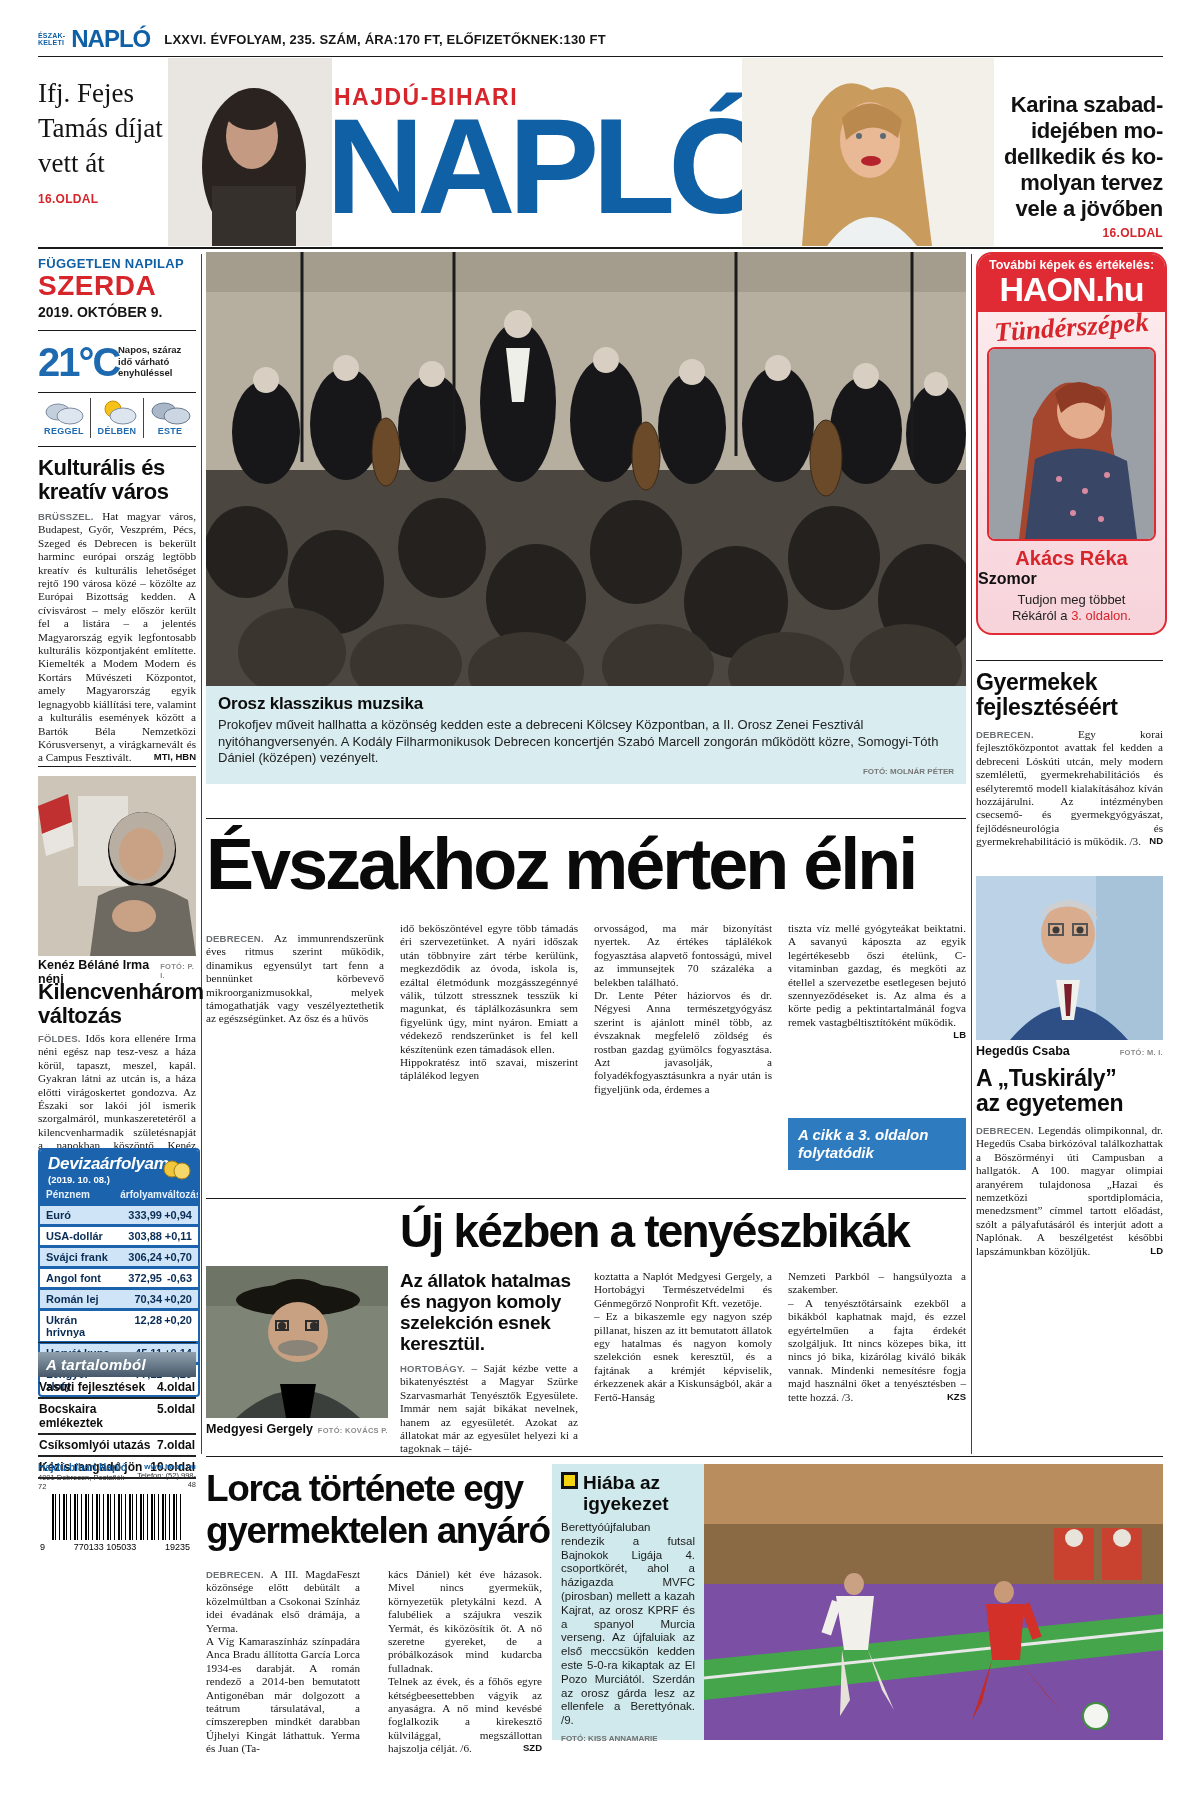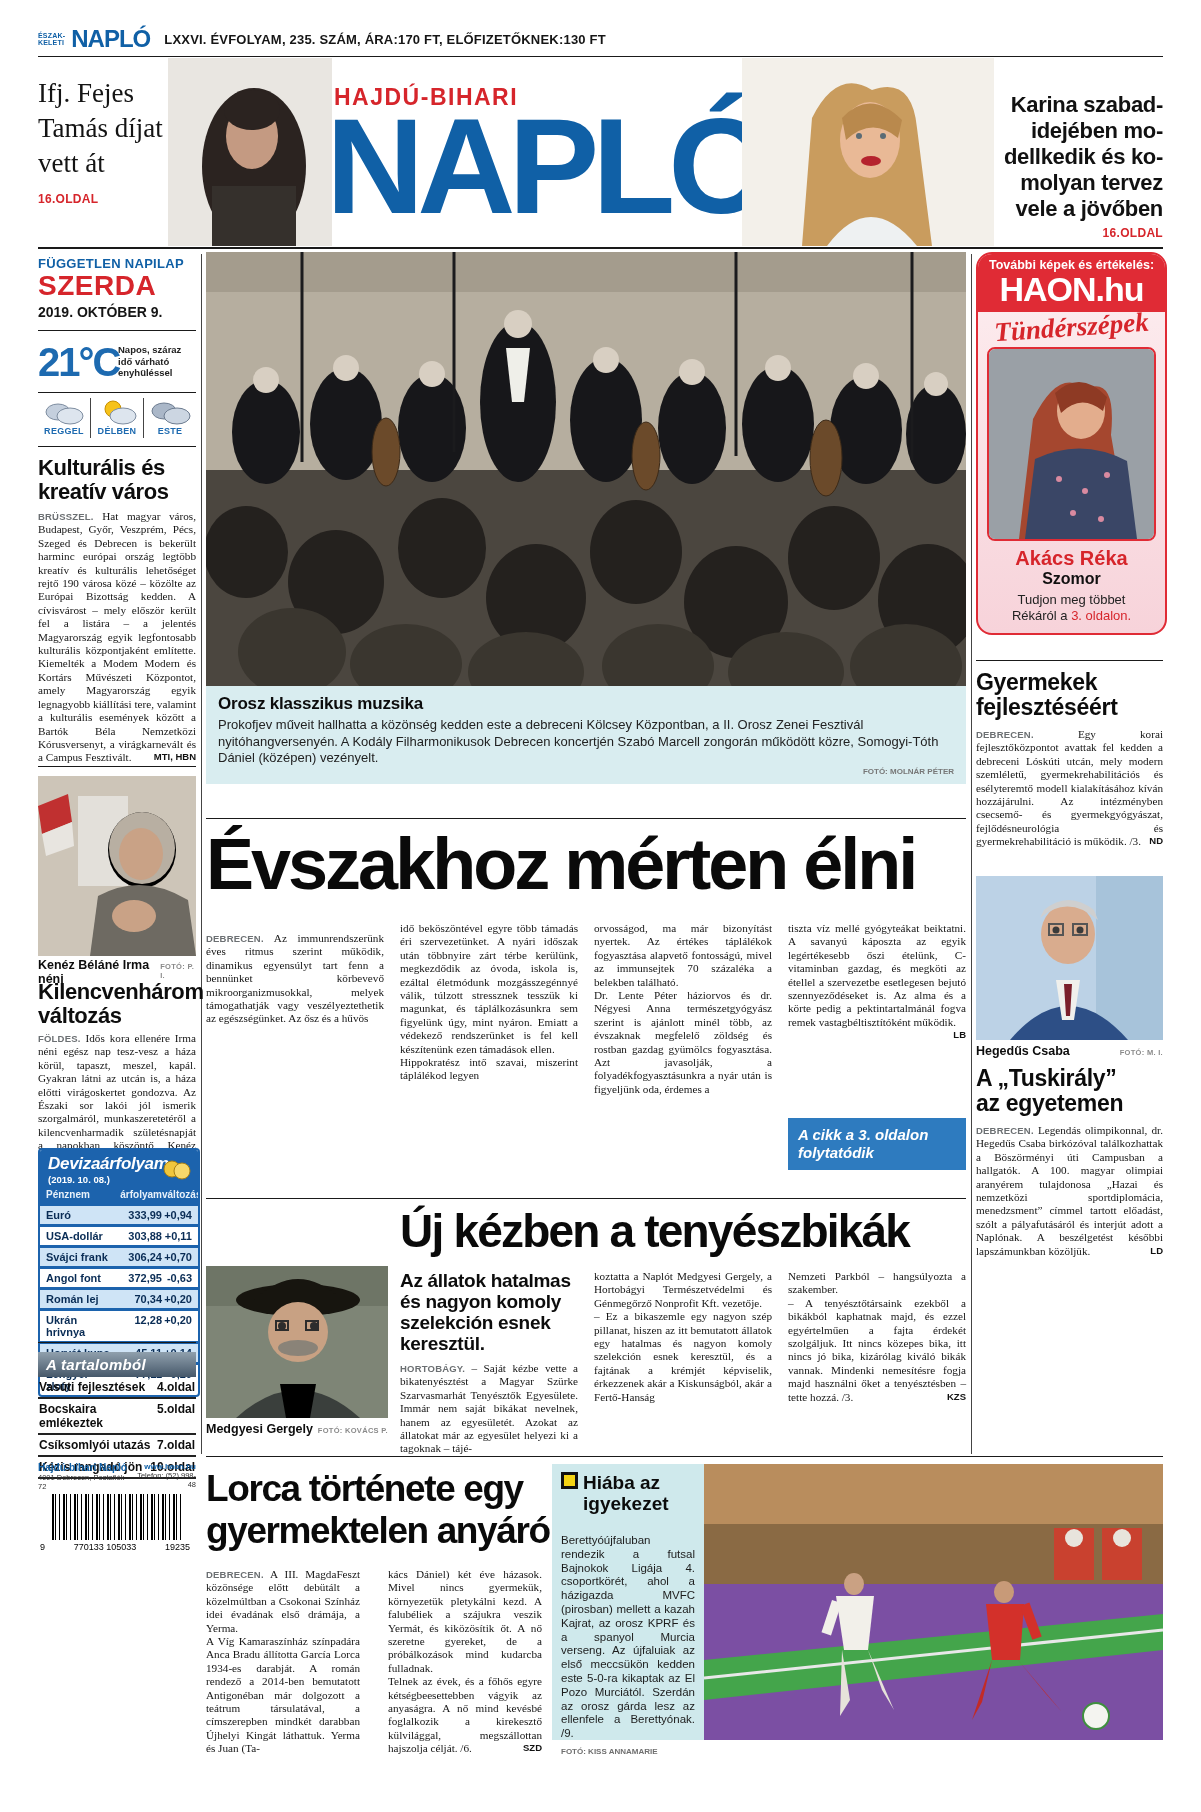--- a/index.html
+++ b/index.html
@@ -74,32 +74,32 @@
   .colgrid .col{width:178px}
   .contbox{background:#2e7bbf;color:#fff;font:italic 900 15px "Liberation Sans",sans-serif;
            line-height:18px;padding:8px 10px}
   .h-sub{font:900 46px "Liberation Sans",sans-serif;letter-spacing:-1.8px;color:#0a0a0a;line-height:46px}
   .h-lorca{font:900 37px "Liberation Sans",sans-serif;letter-spacing:-1.4px;color:#0a0a0a;line-height:42px}
 
   
   .futbox{background:#cfe9ec;padding:8px 9px}
   .futtitle{font:800 19px "Liberation Sans",sans-serif;line-height:21px;color:#0b0b0b}
   .futicon{display:inline-block;width:11px;height:11px;background:#f5d414;border:3px solid #111;margin-right:5px}
-  .futbody{font:11.5px "Liberation Sans",sans-serif;line-height:13.8px;color:#1c1c1c;text-align:justify;margin-top:20px}
+  .futbody{font:11.5px "Liberation Sans",sans-serif;line-height:13.8px;color:#1c1c1c;text-align:justify;margin-top:7px}
   .futcredit{font:bold 8px "Liberation Sans",sans-serif;color:#6f6f6f;margin-top:6px}
 
   
   .haon{border:2px solid #e02b35;border-radius:16px;background:linear-gradient(#fdeef0,#f7d3da);overflow:hidden}
   .haon-redbar{background:#e02b35;color:#fff;text-align:center;padding:4px 4px 6px}
   .haon-kicker{font:bold 12.5px "Liberation Sans",sans-serif}
   .haon-brand{font:900 34px "Liberation Sans",sans-serif;letter-spacing:-1px;line-height:34px}
   .haon-script{font:italic 900 27px "Liberation Serif",serif;color:#d6252b;text-align:center;
                transform:rotate(-4deg)}
   .haon-name{font:800 20px "Liberation Sans",sans-serif;color:#d6252b;text-align:center}
-  .haon-sub{font:800 16px "Liberation Sans",sans-serif;color:#111;text-align:center}
+  .haon-sub{font:800 16px "Liberation Sans",sans-serif;color:#111;}
   .haon-more{font:13px "Liberation Sans",sans-serif;color:#222;text-align:center;line-height:15.5px}
   .haon-more .lnk{color:#d6252b}
   .h-right{font:800 23px "Liberation Sans",sans-serif;line-height:25px;color:#0c0c0c;letter-spacing:-.3px}
   .photo{display:block}
 </style>
 </head>
 <body>
 
 <div class="page">
 

